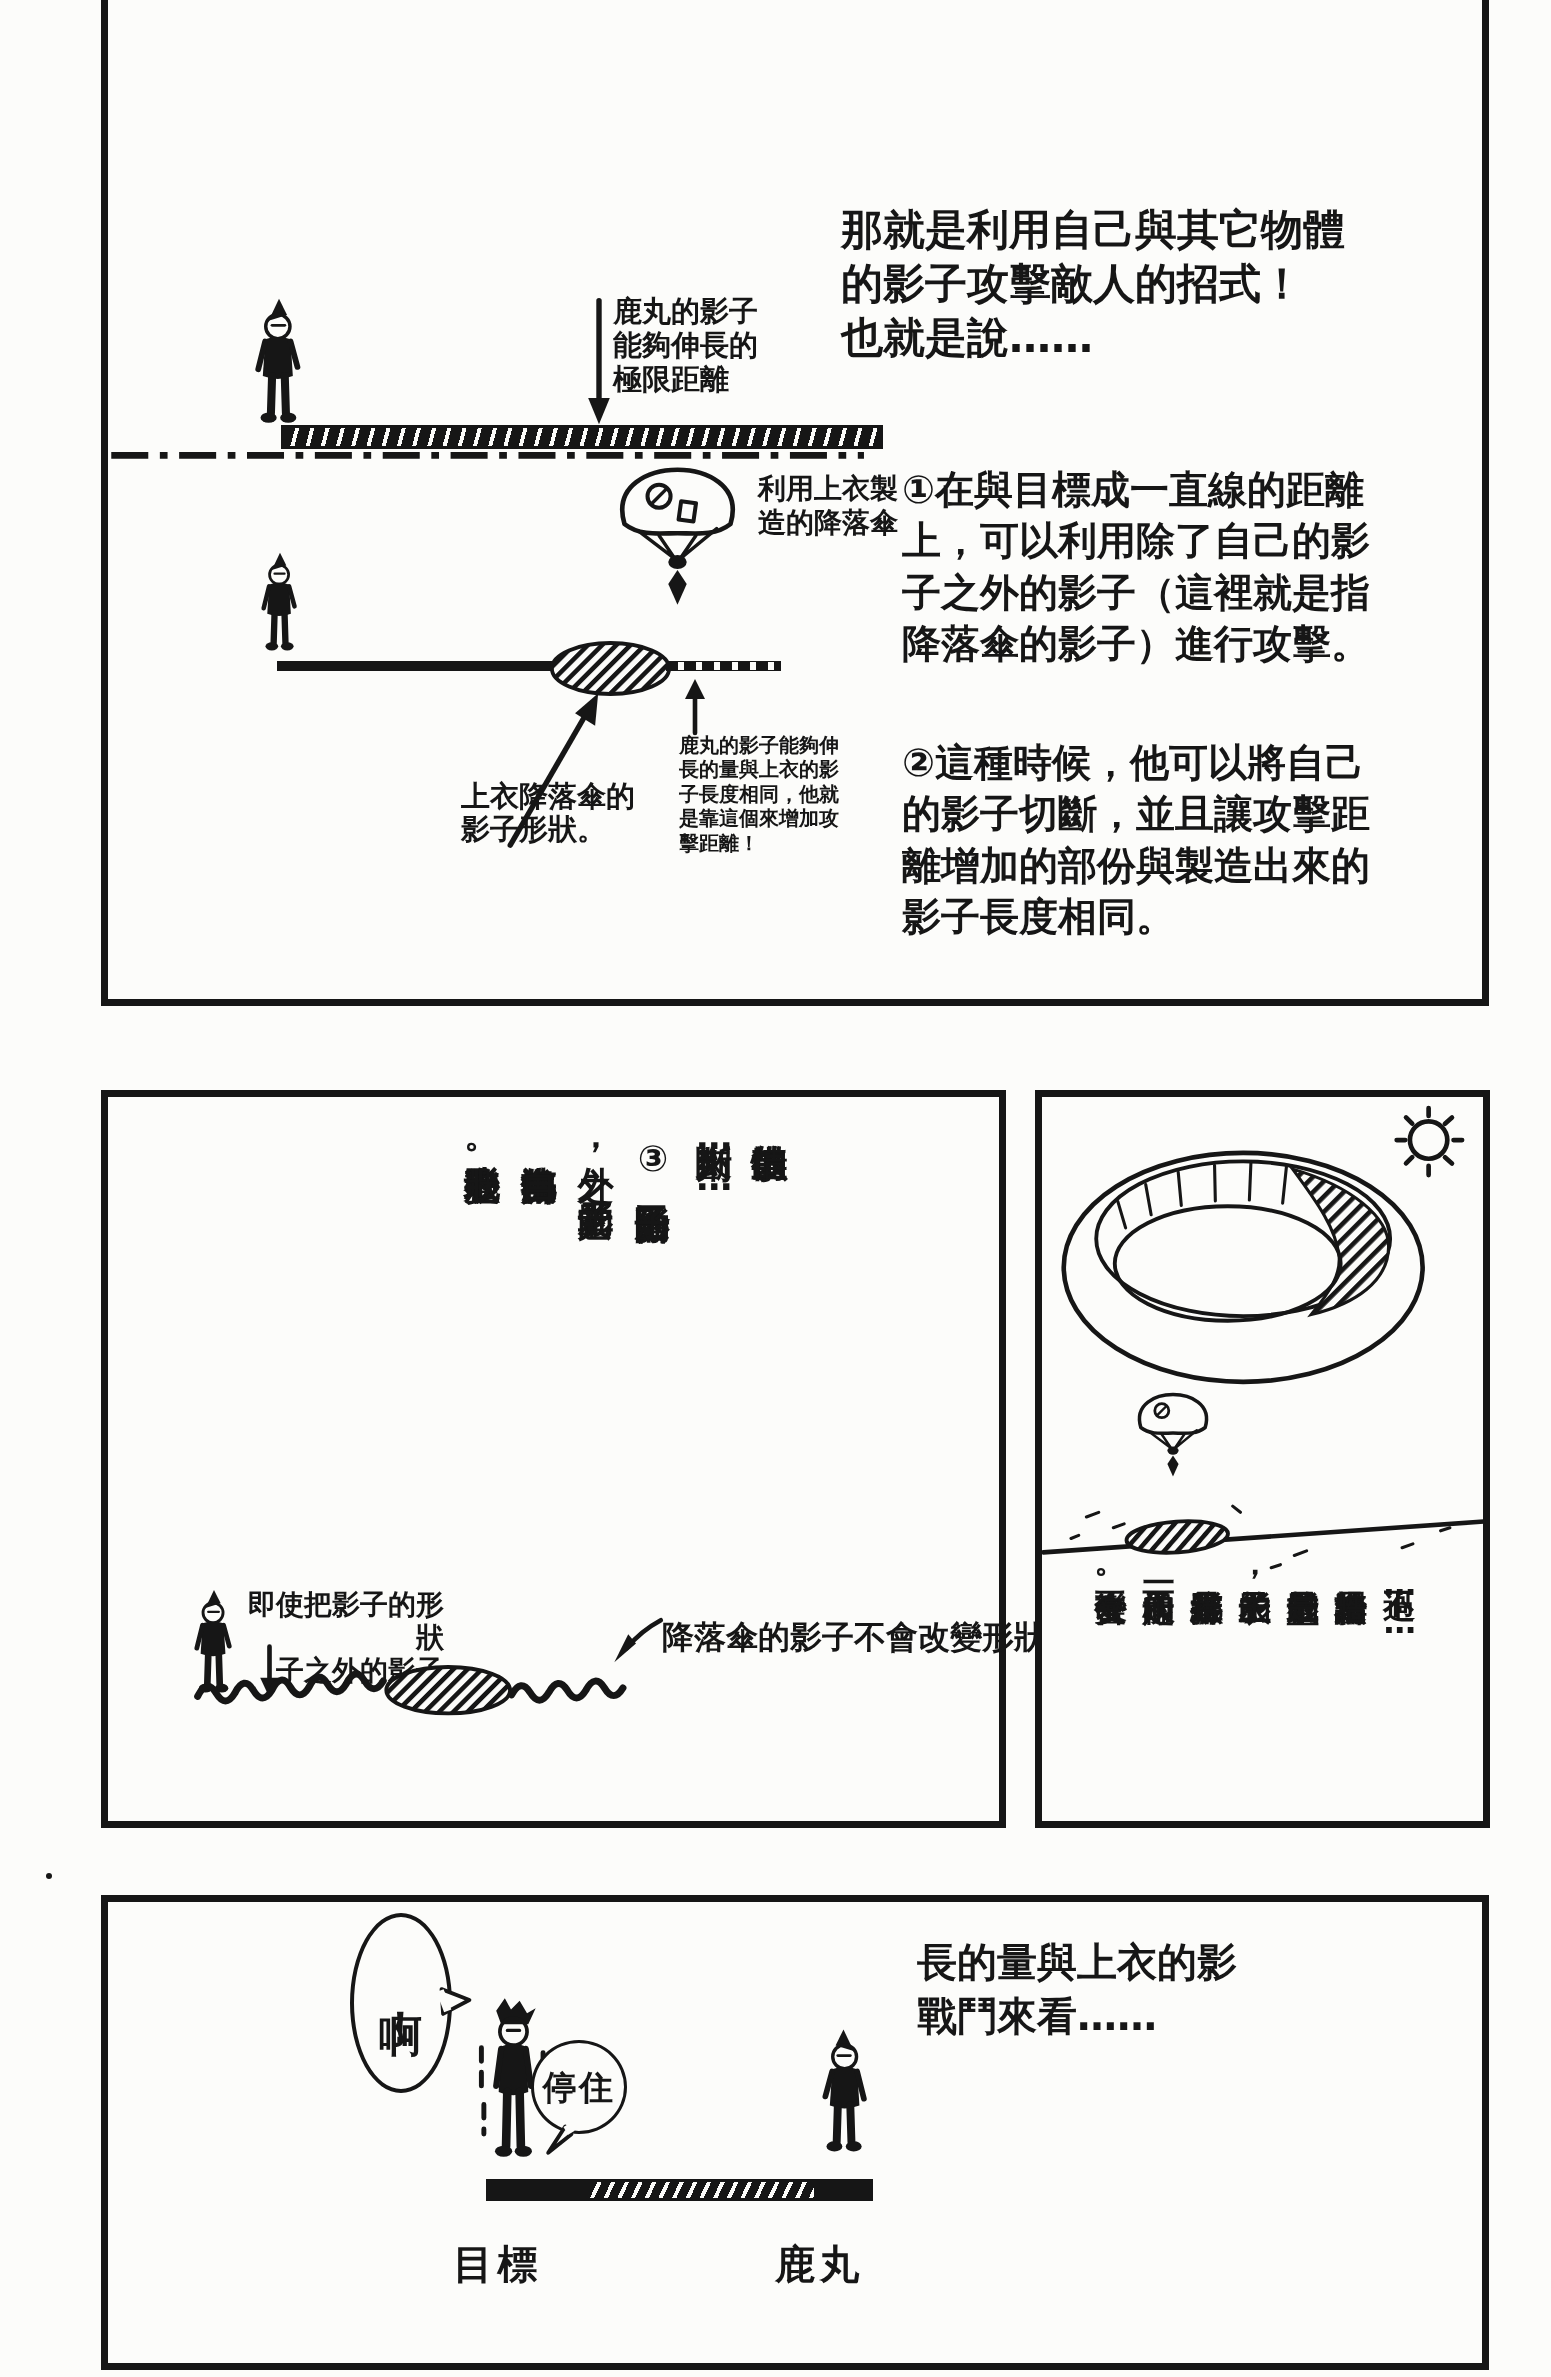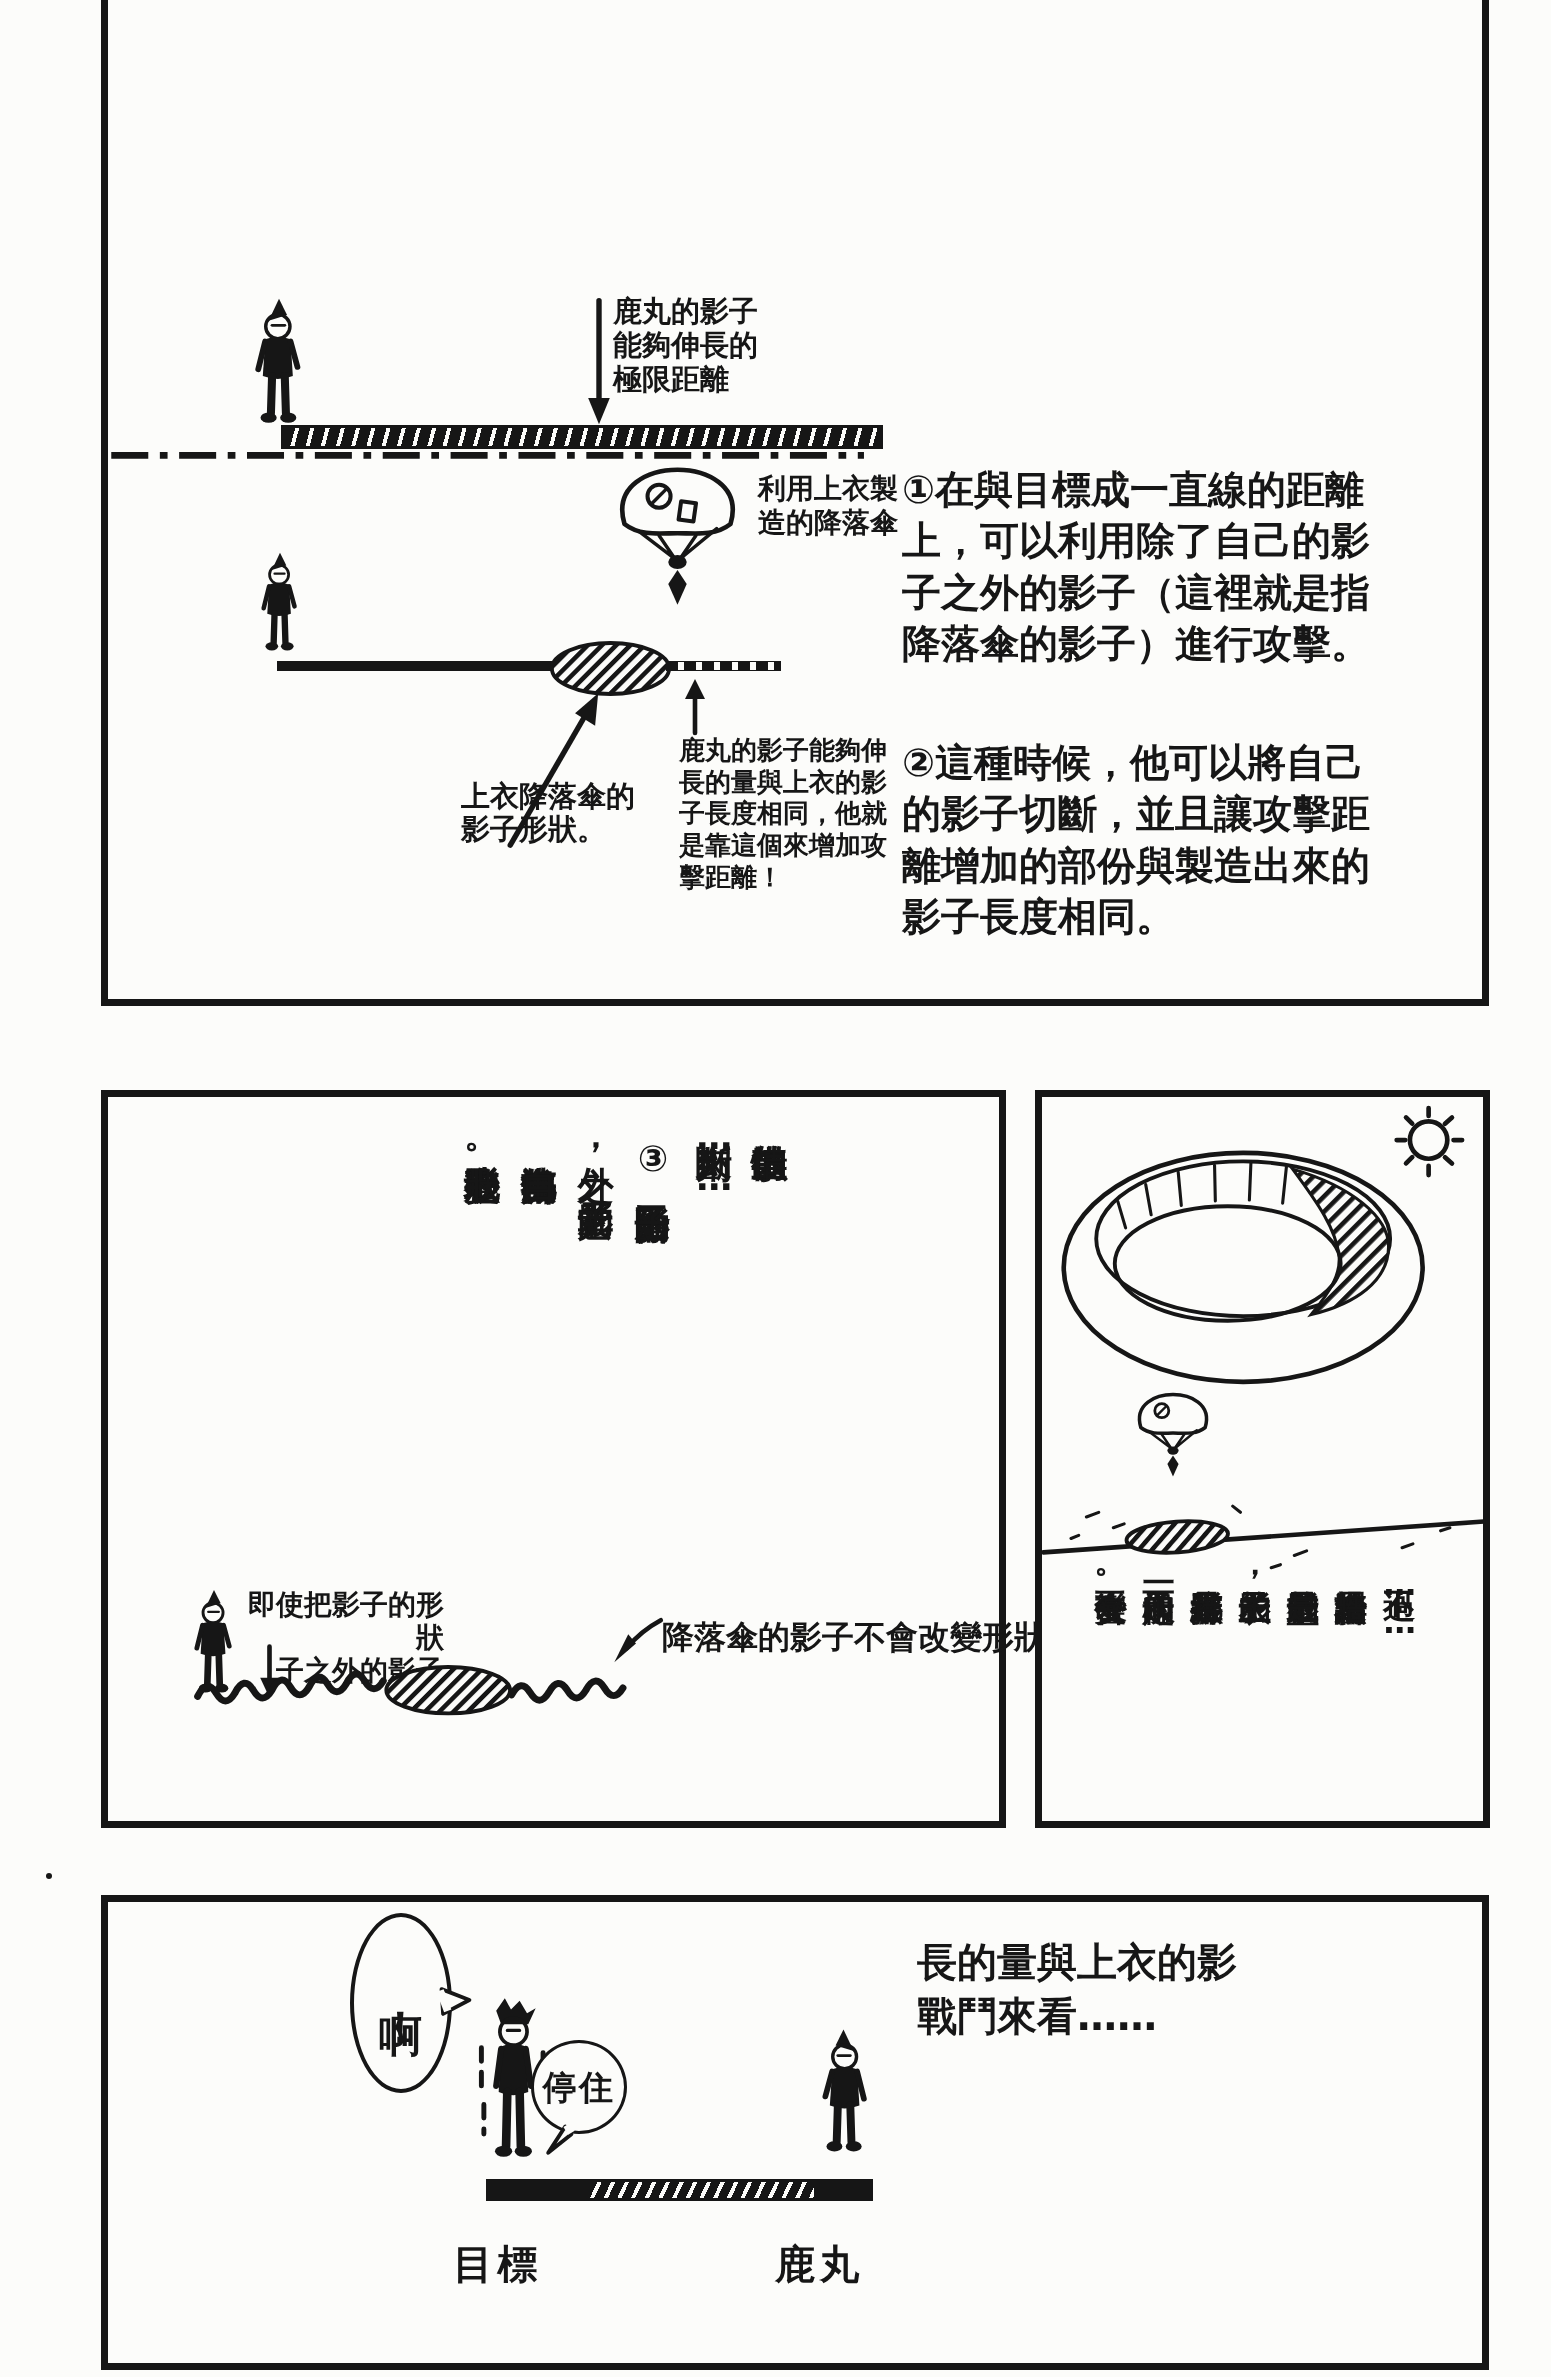--- a/index.html
+++ b/index.html
@@ -96,26 +96,29 @@
   </svg>
 
   <svg style="left:501px;top:687px;" width="108" height="166" viewBox="0 0 140 215">
     <path class="ink" d="M12,205 L112,32" stroke-width="7"></path>
     <polygon class="fill" points="96,34 126,8 122,50"></polygon>
   </svg>
 
   <div class="txt" style="left:461px;top:780px;font-size:29px;line-height:1.15;">上衣降落傘的
 影子形狀。</div>
 
-  <div class="txt" style="left:679px;top:735px;font-size:26px;line-height:1.22;">鹿丸的影子能夠伸
+  <div class="txt" style="left:679px;top:735px;font-size:20px;line-height:1.22;font-family:Liberation Mono, monospace;">鹿丸的影子能夠伸
 長的量與上衣的影
 子長度相同，他就
 是靠這個來增加攻
 擊距離！</div>
 
+  <div class="txt" style="left:841px;top:203px;font-size:42px;line-height:1.28;">那就是利用自己與其它物體
+的影子攻擊敵人的招式！
+也就是說……</div>
 
   <div class="txt" style="left:902px;top:453px;font-size:39px;line-height:1.32;margin-top:11px;">①在與目標成一直線的距離
 上，可以利用除了自己的影
 子之外的影子（這裡就是指
 降落傘的影子）進行攻擊。</div>
 
   <div class="txt" style="left:902px;top:737px;font-size:39px;line-height:1.32;">②這種時候，他可以將自己
 的影子切斷，並且讓攻擊距
 離增加的部份與製造出來的
 影子長度相同。</div>

